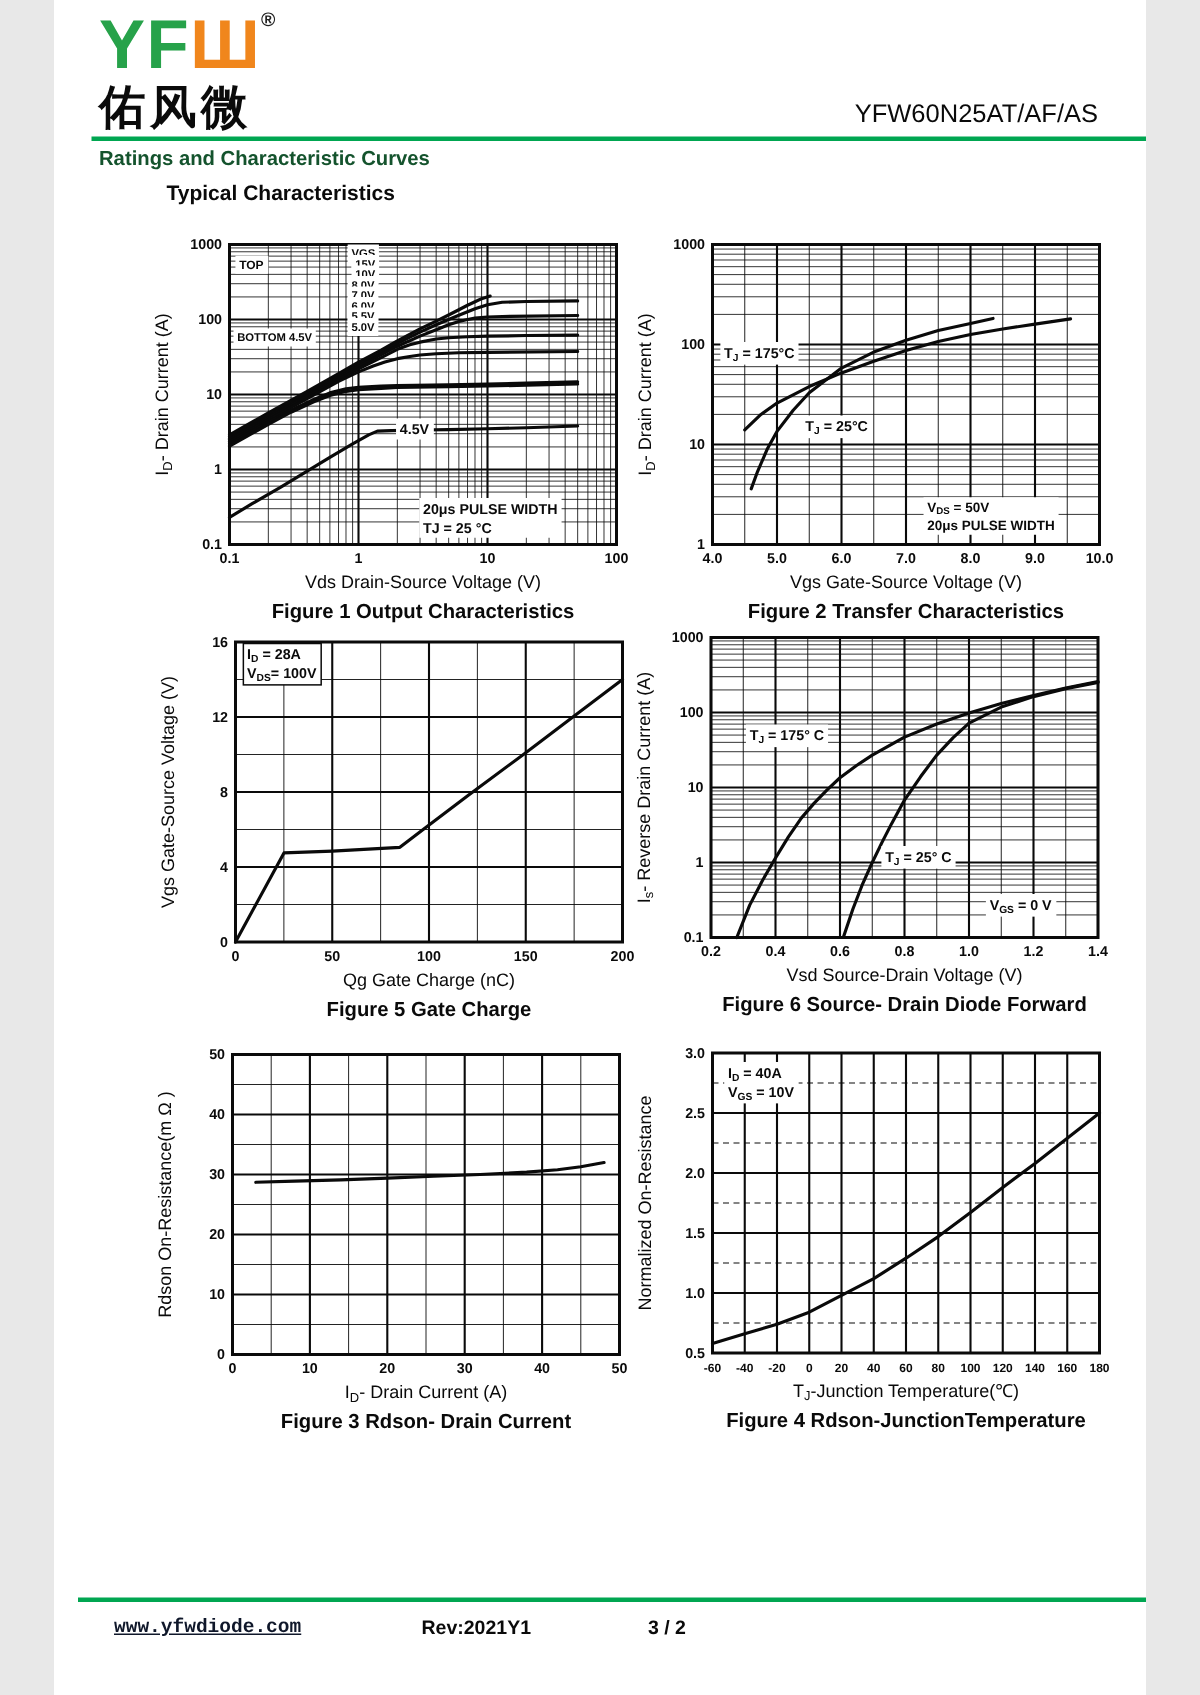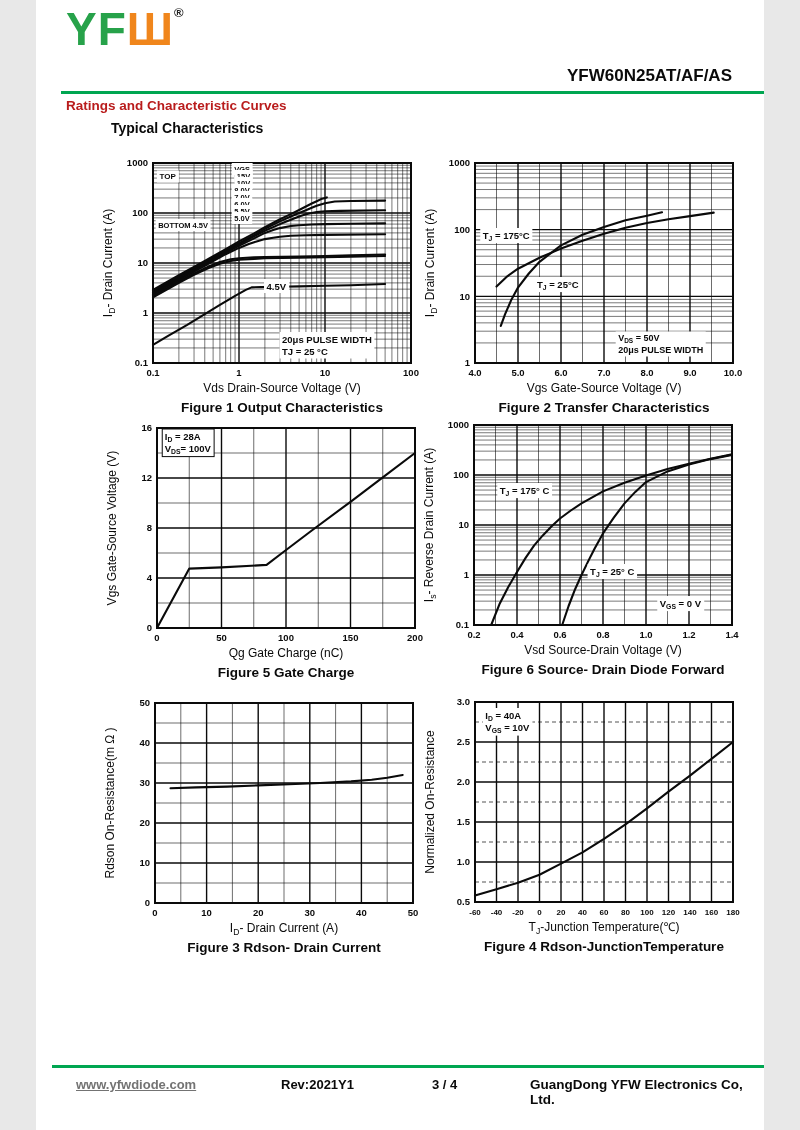--- a/index.html
+++ b/index.html
@@ -5,45 +5,46 @@
   html,body{margin:0;padding:0;background:#e8e8e8;}
   body{font-family:"Liberation Sans", sans-serif;color:#111;}
   .page{position:relative;width:728px;height:1130px;background:#ffffff;margin:0 auto;overflow:hidden;}
   
   .logo{position:absolute;left:30px;top:6px;line-height:1;}
   .logo-en{font-weight:bold;font-size:46px;letter-spacing:1px;}
   .logo-en .yf{color:#27a24a;}
   .logo-en .sha{color:#f0861c;}
   .logo-reg{font-size:13px;color:#222;vertical-align:28px;font-weight:bold;}
   .logo-cn{font-size:31px;font-weight:bold;color:#0a0a0a;letter-spacing:3px;margin-top:4px;}
-  .part-number{position:absolute;right:32px;top:66px;font-size:17px;font-weight:bold;color:#0a0a0a;}
+  .part-number{position:absolute;right:32px;top:66px;font-size:17px;font-weight:normal;color:#0a0a0a;}
   .header-rule{position:absolute;left:25px;top:91px;width:770px;height:3px;background:#00a651;}
-  .section-title{position:absolute;left:30px;top:98px;font-size:13.5px;font-weight:bold;color:#b91c1c;}
+  .section-title{position:absolute;left:30px;top:98px;font-size:13.5px;font-weight:bold;color:#14532d;}
   .subsection-title{position:absolute;left:75px;top:120px;font-size:14px;font-weight:bold;color:#0a0a0a;}
   
   .chart{position:absolute;}
   .fig1{left:62px;top:155px;}  .fig2{left:384px;top:155px;}
   .fig5{left:66px;top:420px;}  .fig6{left:383px;top:417px;}
   .fig3{left:64px;top:695px;}  .fig4{left:384px;top:694px;}
   svg text{font-family:"Liberation Sans", sans-serif;fill:#0a0a0a;}
   
   .footer-rule{position:absolute;left:16px;top:1065px;width:776px;height:3px;background:#00a651;}
   .footer-item{position:absolute;top:1077px;font-size:13px;font-weight:bold;color:#0a0a0a;}
-  .website{left:40px;color:#737373;text-decoration:underline;cursor:pointer;}
+  .website{left:40px;color:#0f172a;text-decoration:underline;cursor:pointer;font-family:Liberation Mono, monospace;}
   .revision{left:245px;}
   .pageno{left:396px;}
   .company{left:494px;font-size:13.5px;}
 </style>
 </head>
 <body>
 
 <div class="page">
 
   <div class="logo">
     <div class="logo-en"><span class="yf">YF</span><span class="sha">Ш</span><span class="logo-reg">®</span></div>
+    <div class="logo-cn">佑风微</div>
   </div>
 
   <div class="part-number">YFW60N25AT/AF/AS</div>
   <div class="header-rule"></div>
   <div class="section-title">Ratings and Characteristic Curves</div>
   <div class="subsection-title">Typical Characteristics</div>
 
   <div class="chart fig1">
     <svg width="330" height="268">
         <line x1="80.88857962710239" y1="8" x2="80.88857962710239" y2="208" stroke="#0a0a0a" stroke-width="0.55"></line>
@@ -481,16 +482,15 @@
         </g>
         <text x="184" y="237" text-anchor="middle" font-size="12px"><tspan>T</tspan><tspan dy="2.64" font-size="8.64px">J</tspan><tspan dy="-2.64">-Junction Temperature(℃)</tspan></text>
         <text x="184" y="257" text-anchor="middle" font-size="13.5px" font-weight="bold"><tspan>Figure 4 Rdson-JunctionTemperature</tspan></text>
         <text x="14" y="108" text-anchor="middle" font-size="12px" transform="rotate(-90 14 108)"><tspan>Normalized On-Resistance</tspan></text>
       </svg>
   </div>
 
   <div class="footer-rule"></div>
   <a class="footer-item website">www.yfwdiode.com</a>
   <div class="footer-item revision">Rev:2021Y1</div>
-  <div class="footer-item pageno">3 / 4</div>
-  <div class="footer-item company">GuangDong YFW Electronics Co, Ltd.</div>
+  <div class="footer-item pageno">3 / 2</div>
 
 </div>
 
 </body></html>

